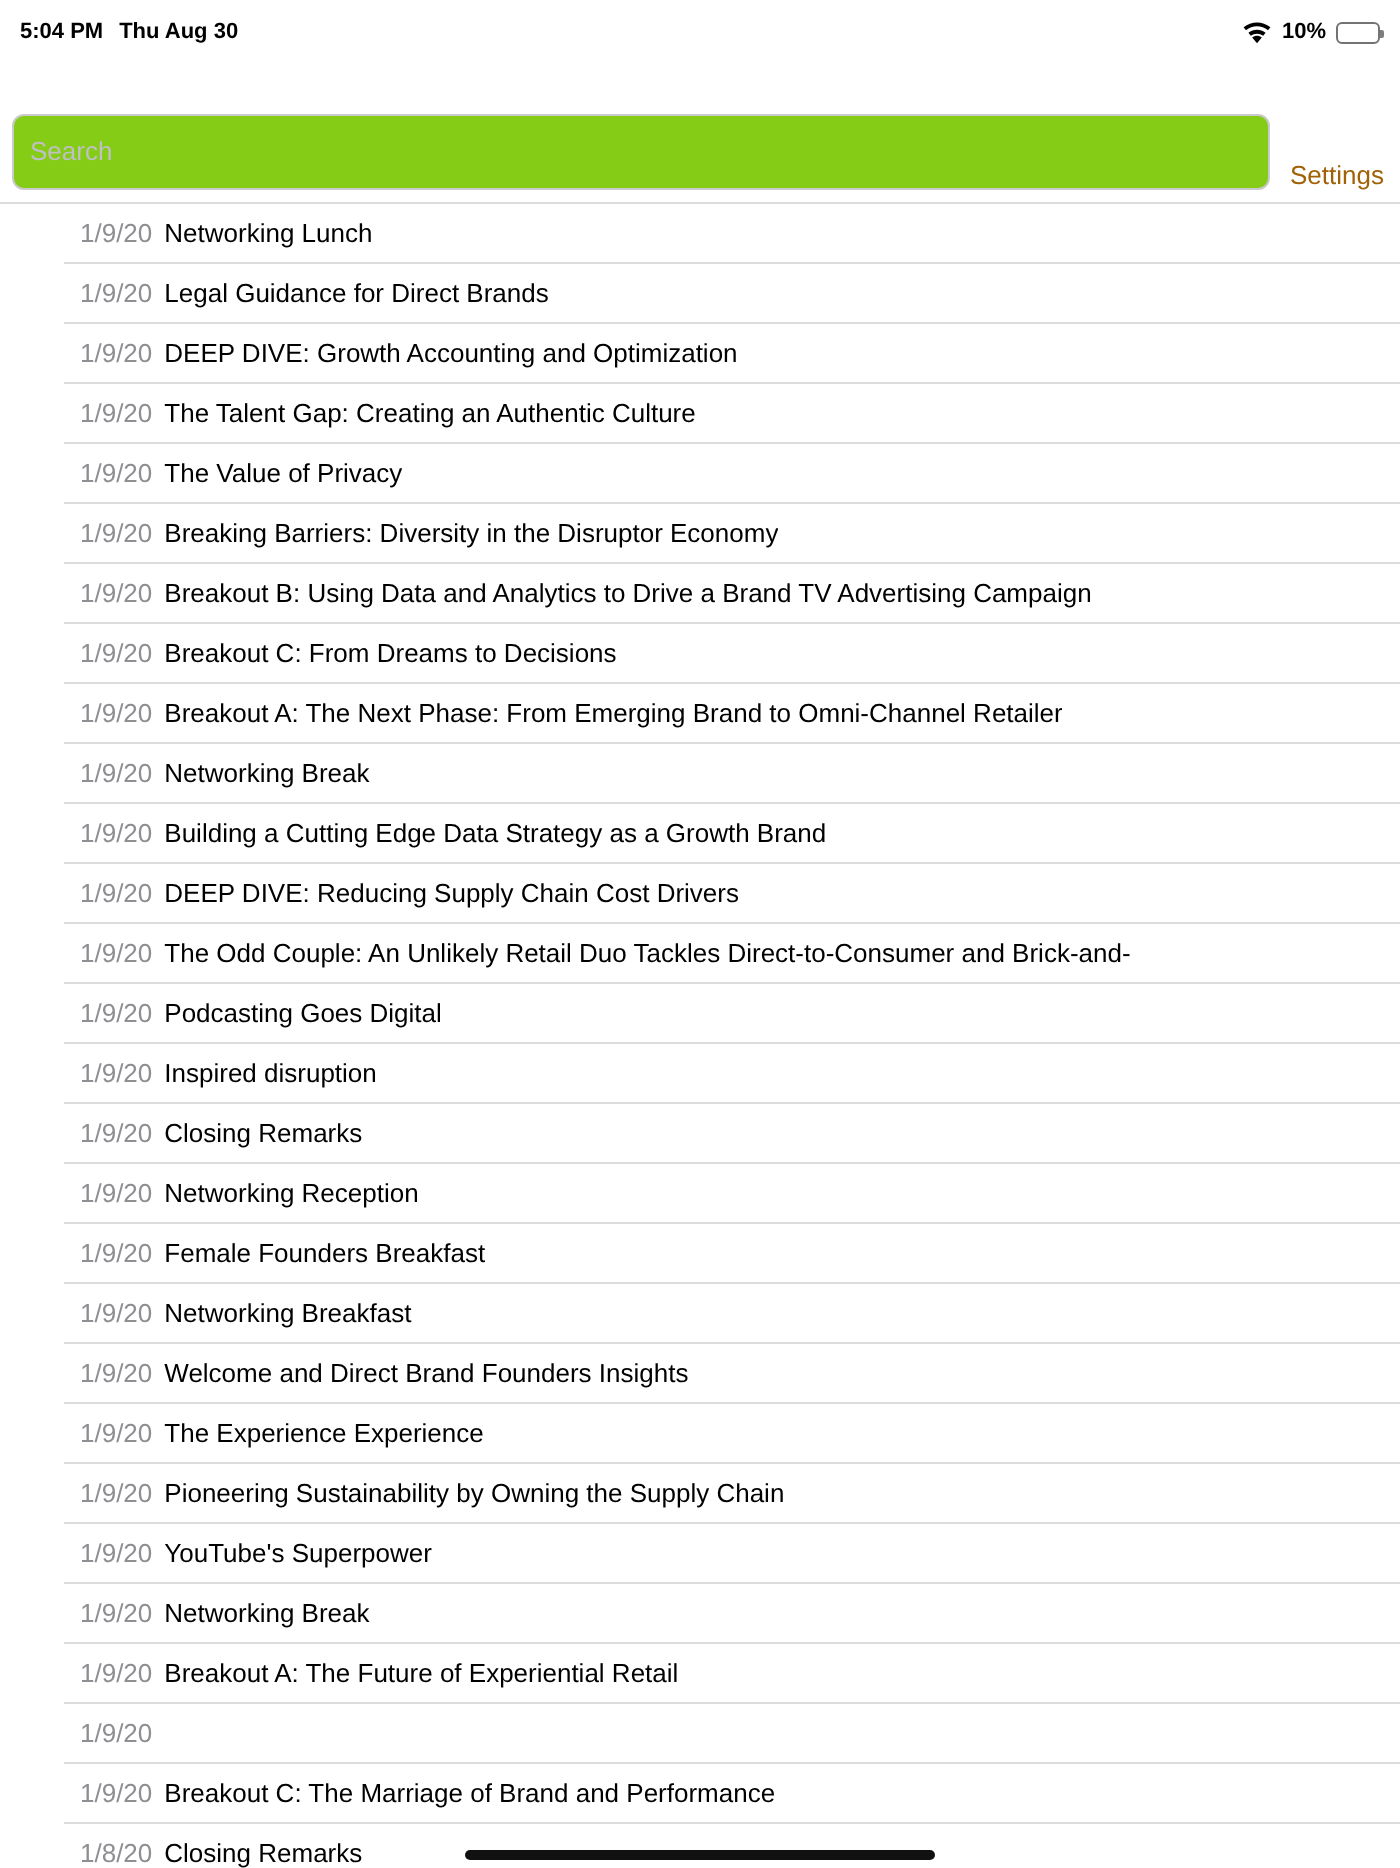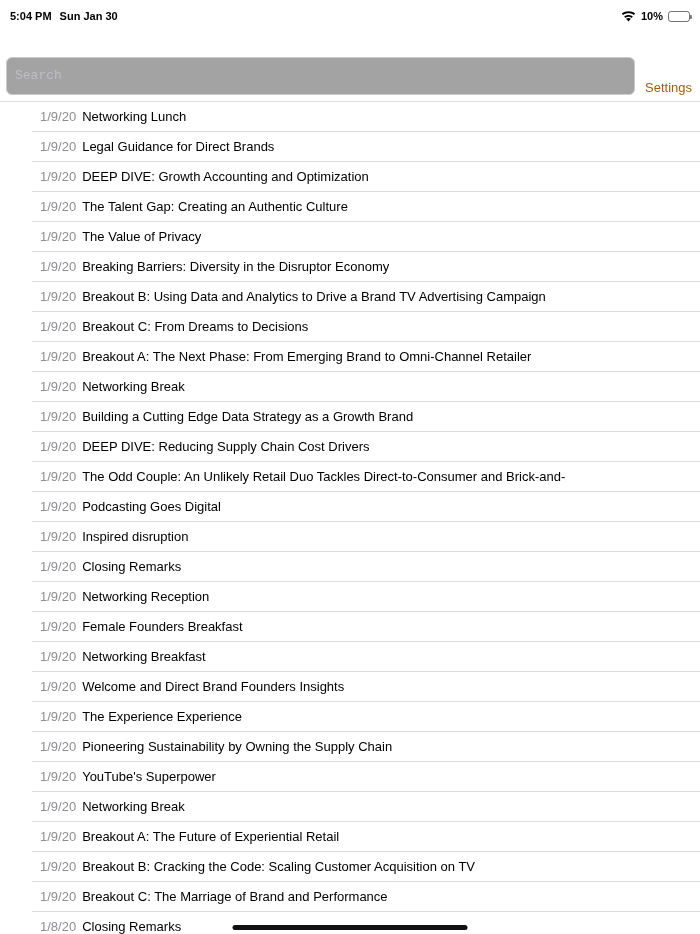--- a/index.html
+++ b/index.html
@@ -53,24 +53,24 @@
     padding: 34px 8px 6px 6px;
     gap: 10px;
   }
   .search-input {
     flex: 1;
     height: 38px;
     border: 1px solid #c9c9ce;
     border-radius: 6px;
     padding: 0 8px;
     font-size: 13px;
-    font-family: Liberation Mono, monospace;
+    font-family: Liberation Sans, sans-serif;
     color: #000;
     outline: none;
-    background: #a3a3a3;
+    background: #84cc16;
   }
   .search-input::placeholder { color: #bfbfc4; }
   .settings-link {
     color: #a16207;
     font-size: 13px;
     white-space: nowrap;
     cursor: pointer;
     background: none;
     border: none;
     font-family: "Liberation Sans", "DejaVu Sans", sans-serif;
@@ -114,21 +114,21 @@
     border-radius: 3px;
     background: #111;
   }
 </style>
 </head>
 <body>
 
 <div class="status-bar">
   <div class="status-left">
     <span>5:04 PM</span>
-    <span>Sun Jan 30</span>
+    <span>Thu Aug 30</span>
   </div>
   <div class="status-right">
     <span class="wifi-icon">
       <svg width="15" height="11" viewBox="0 0 15 11">
         <path d="M7.5 10.6 L9.9 7.7 C8.5 6.6 6.5 6.6 5.1 7.7 Z" fill="#000"></path>
         <path d="M3.2 5.4 C5.7 3.4 9.3 3.4 11.8 5.4 L10.6 6.9 C8.8 5.5 6.2 5.5 4.4 6.9 Z" fill="#000"></path>
         <path d="M0.8 2.6 C4.7 -0.6 10.3 -0.6 14.2 2.6 L13 4.1 C9.8 1.5 5.2 1.5 2 4.1 Z" fill="#000"></path>
       </svg>
     </span>
     <span>10%</span>
@@ -265,21 +265,20 @@
     <span class="title">Networking Break</span>
   </div>
 
   <div class="row">
     <span class="date">1/9/20</span>
     <span class="title">Breakout A: The Future of Experiential Retail</span>
   </div>
 
   <div class="row">
     <span class="date">1/9/20</span>
-    <span class="title">Breakout B: Cracking the Code: Scaling Customer Acquisition on TV</span>
   </div>
 
   <div class="row">
     <span class="date">1/9/20</span>
     <span class="title">Breakout C: The Marriage of Brand and Performance</span>
   </div>
 
   <div class="row">
     <span class="date">1/8/20</span>
     <span class="title">Closing Remarks</span>

